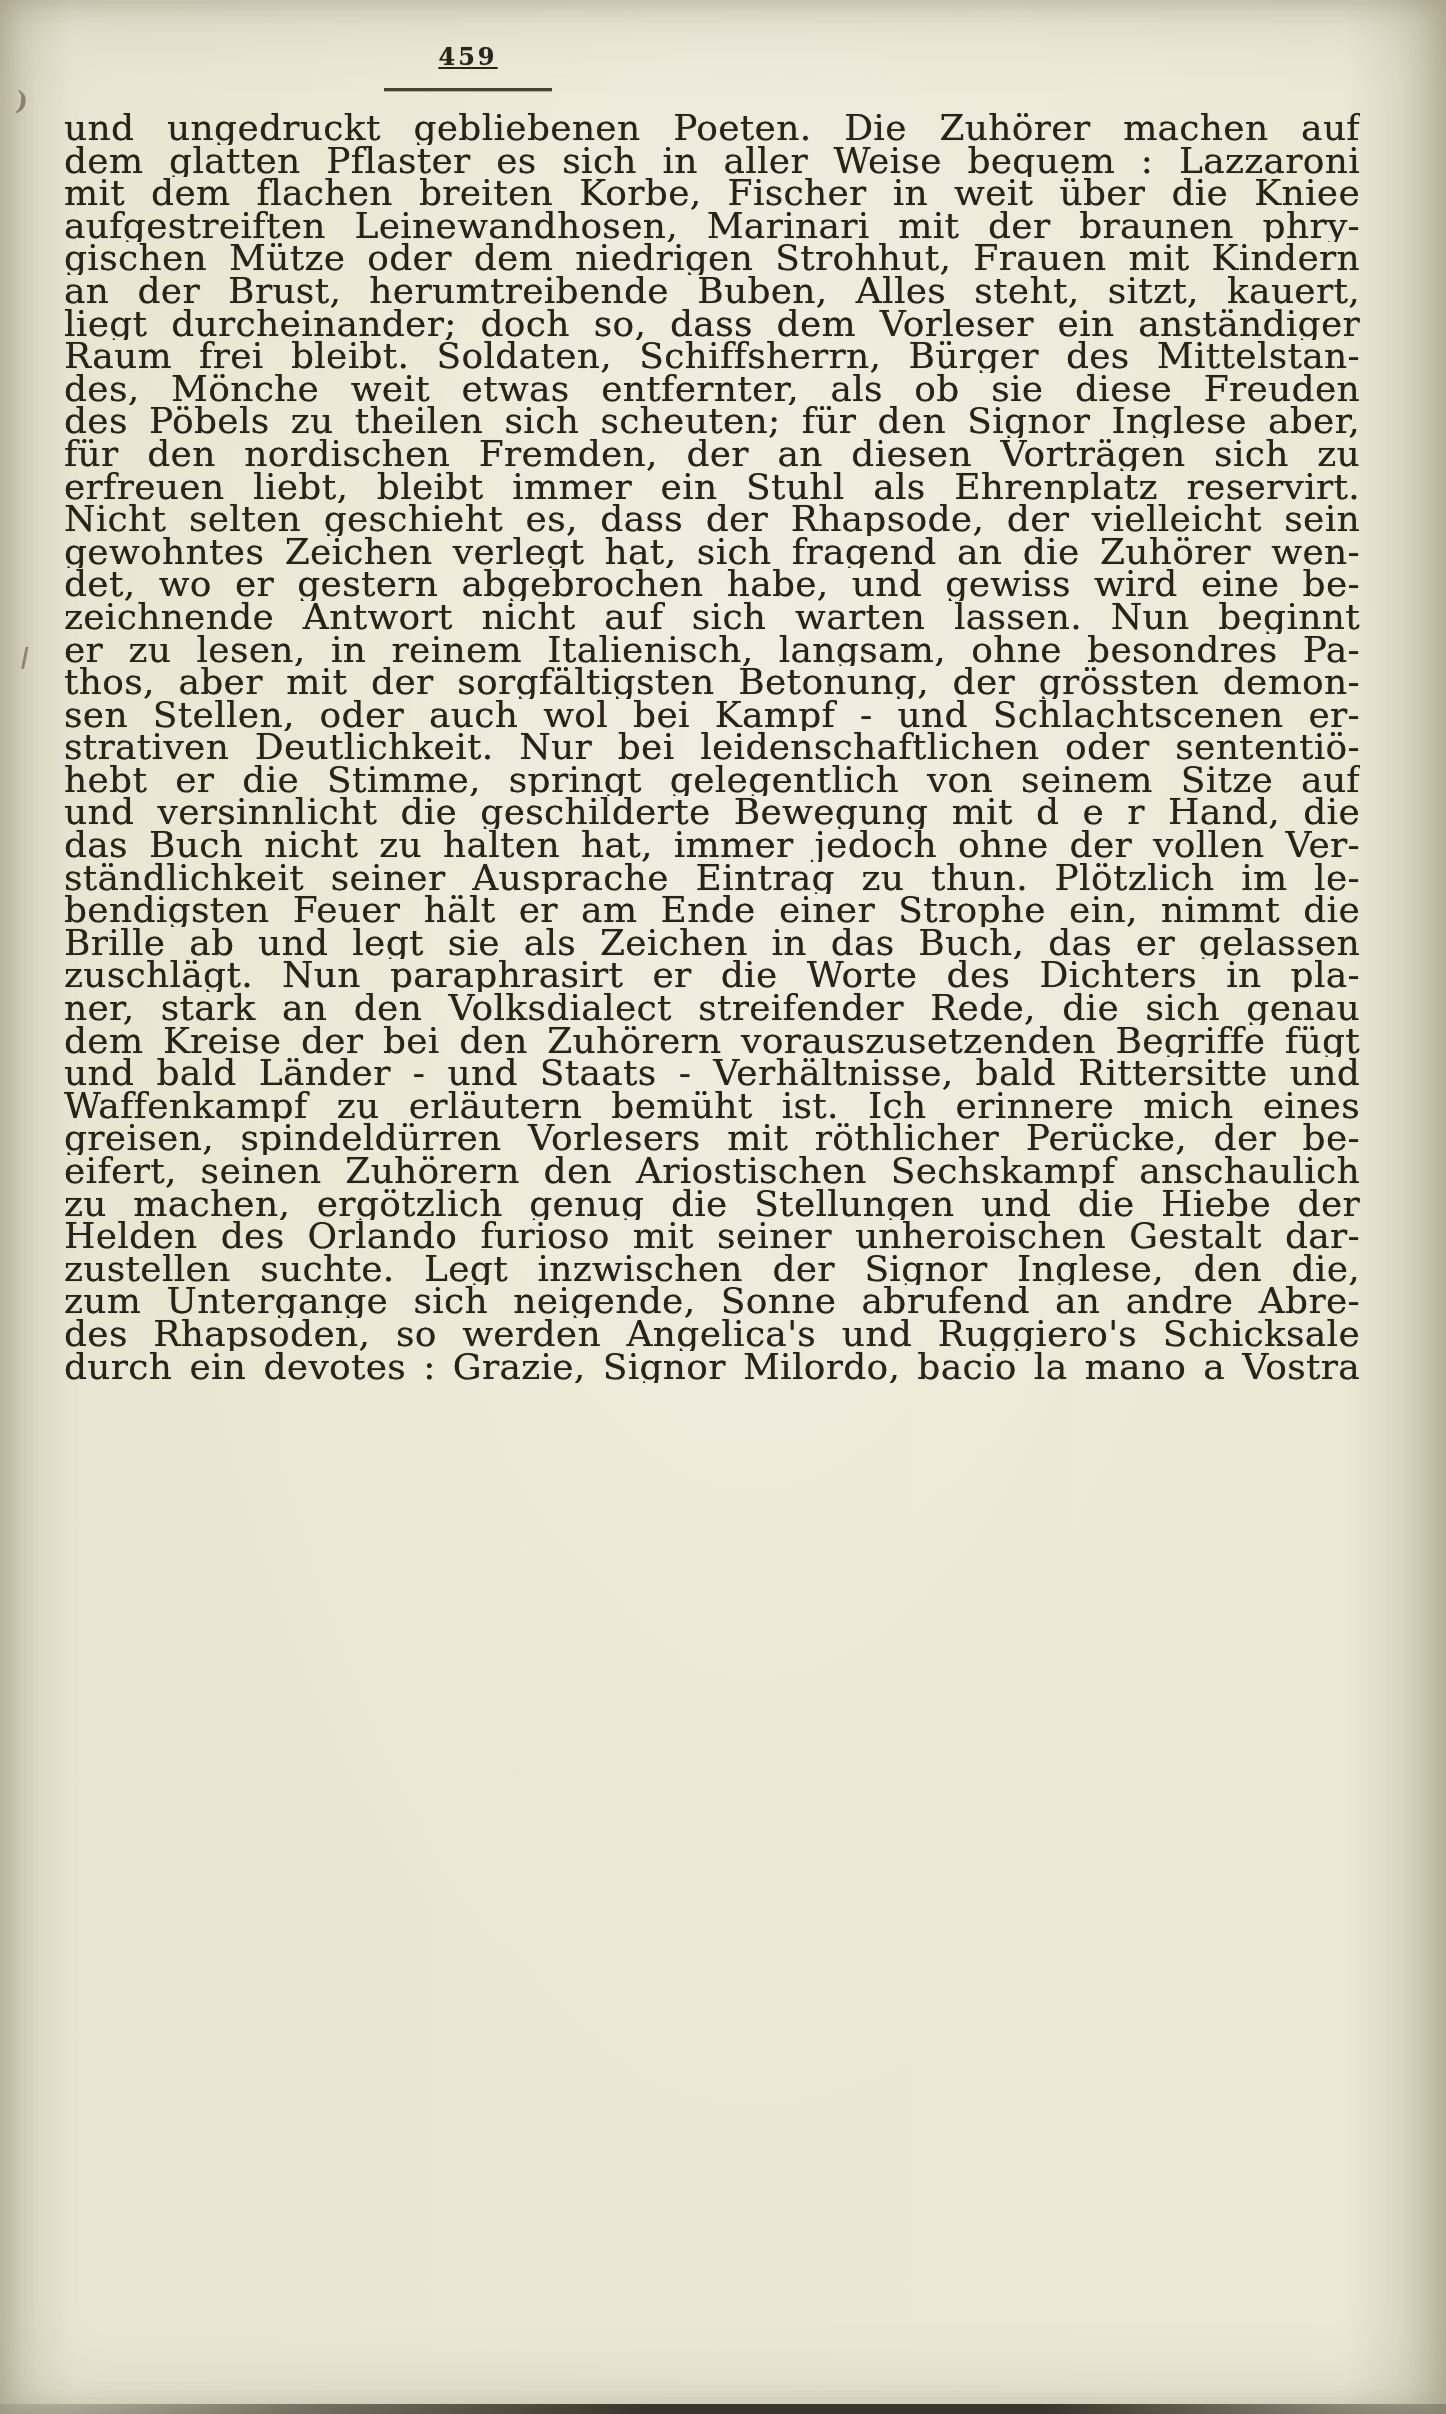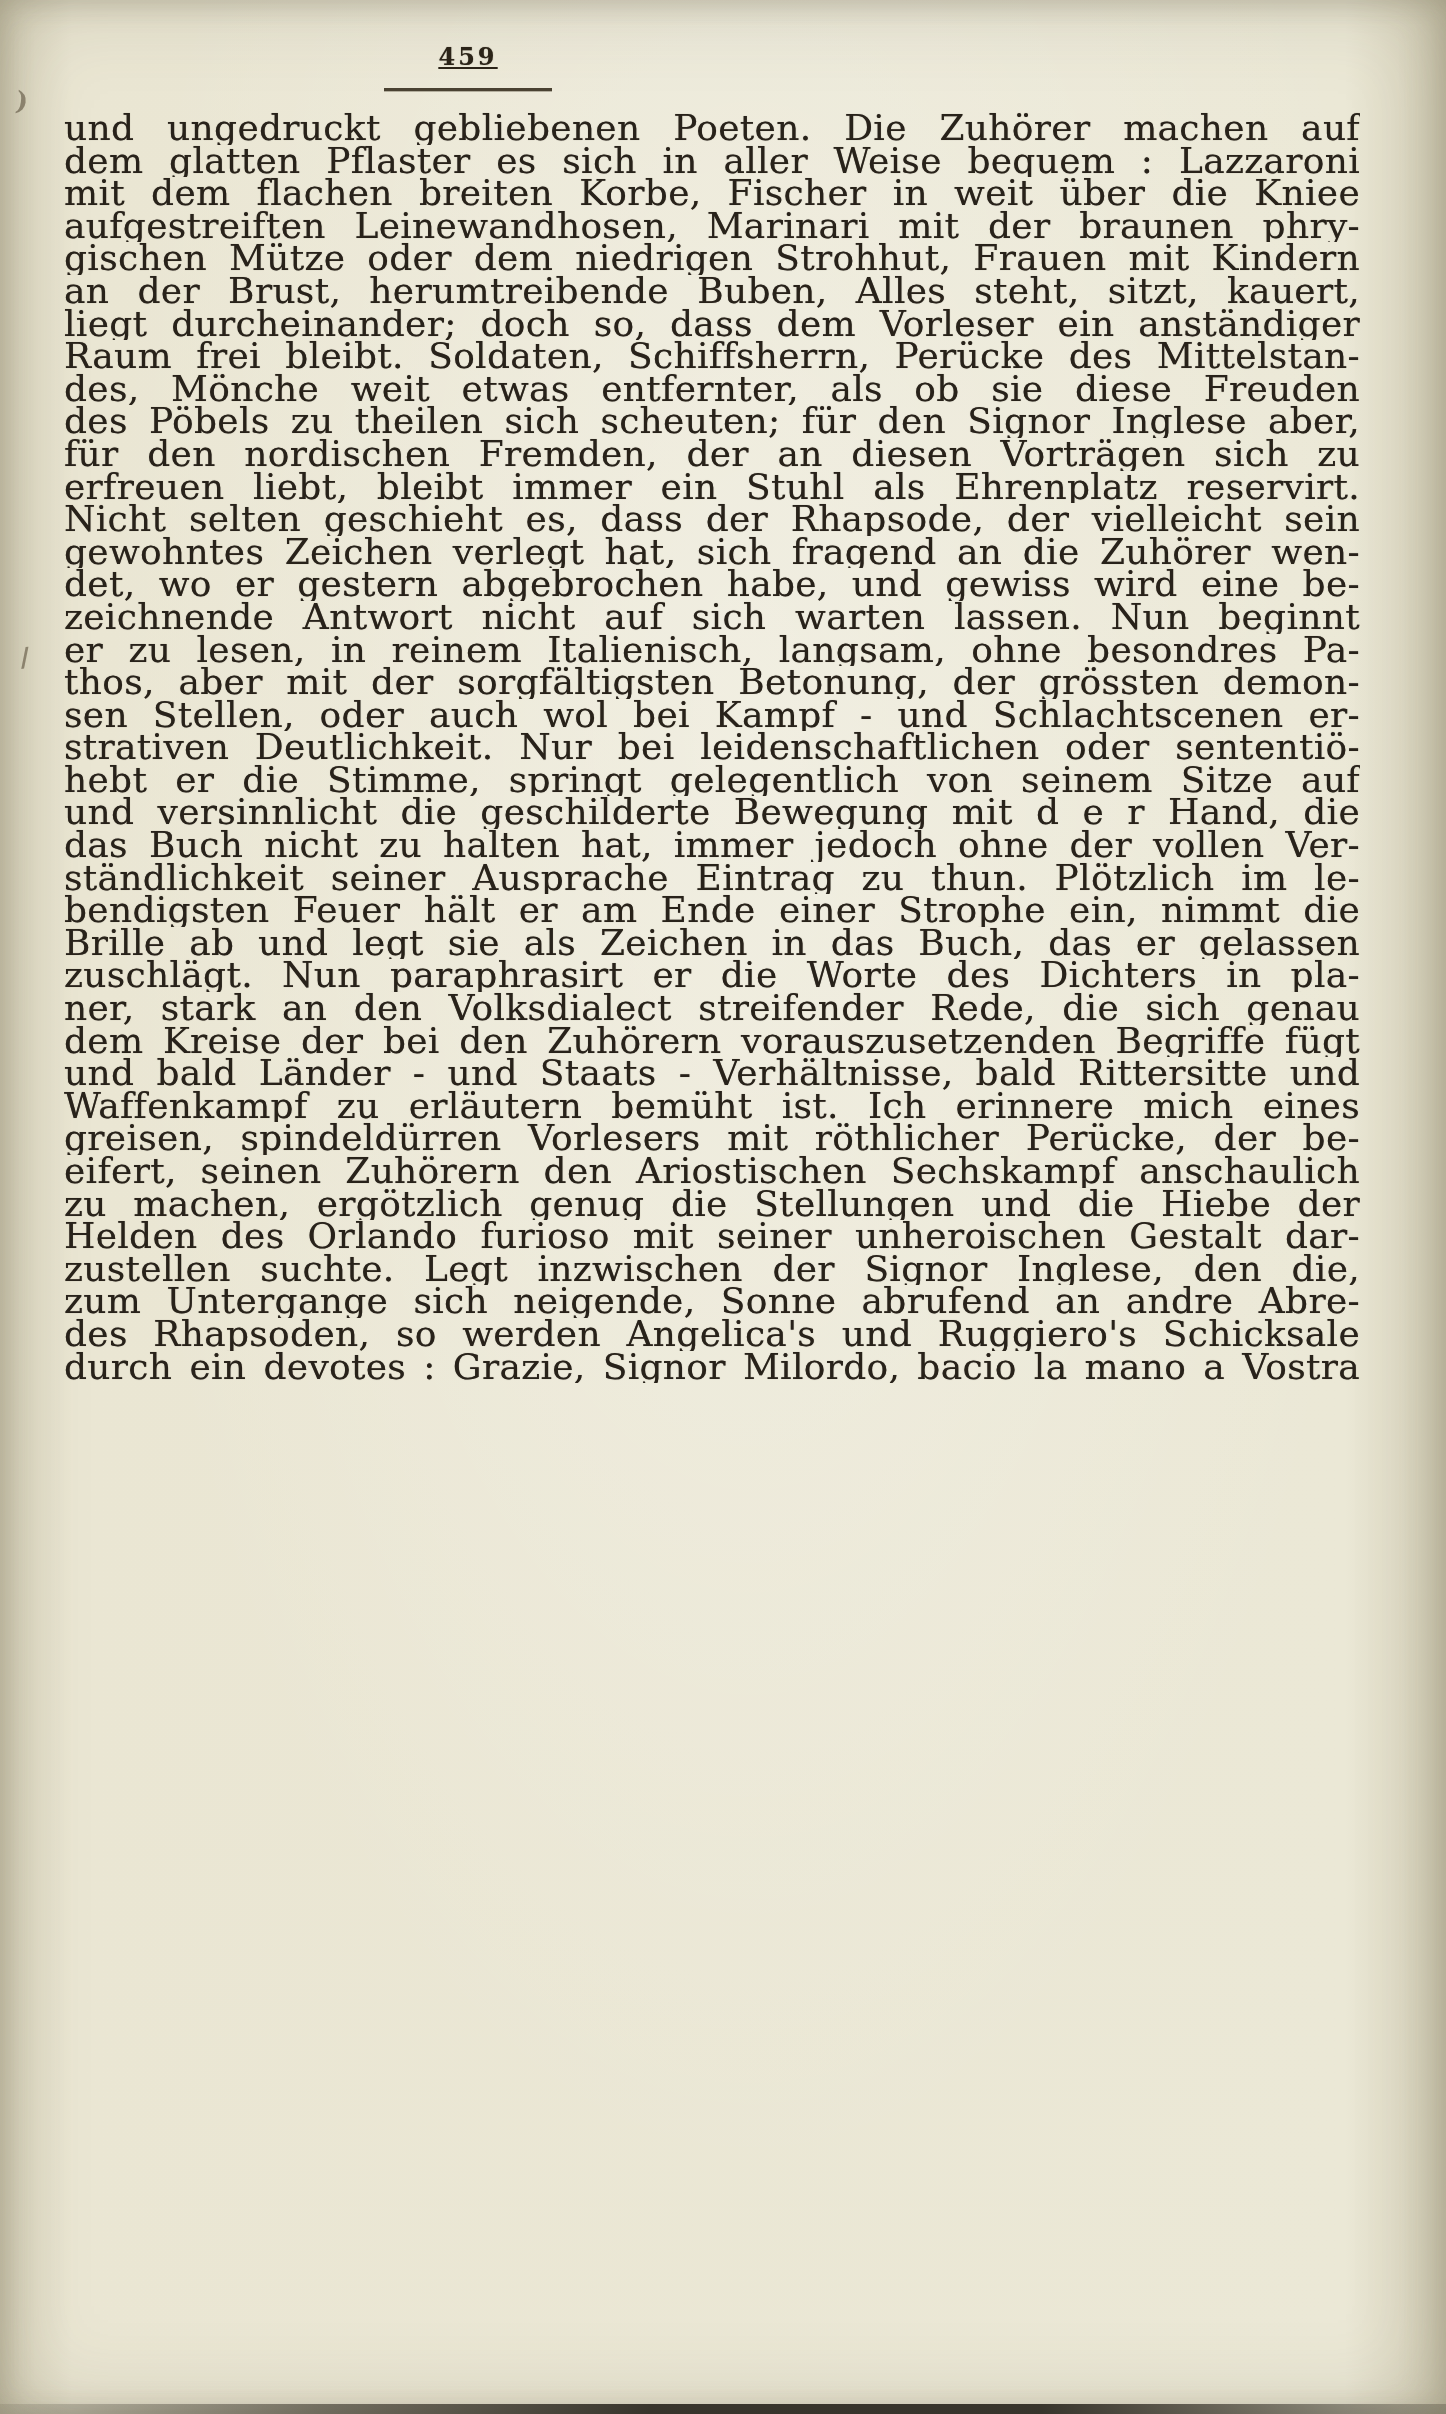--- a/index.html
+++ b/index.html
@@ -90,21 +90,21 @@
   <div class="page-number-rule"></div>
 
   <div class="text-block">
     <div class="line">und ungedruckt gebliebenen Poeten. Die Zuhörer machen auf</div>
     <div class="line">dem glatten Pflaster es sich in aller Weise bequem : Lazzaroni</div>
     <div class="line">mit dem flachen breiten Korbe, Fischer in weit über die Kniee</div>
     <div class="line">aufgestreiften Leinewandhosen, Marinari mit der braunen phry-</div>
     <div class="line">gischen Mütze oder dem niedrigen Strohhut, Frauen mit Kindern</div>
     <div class="line">an der Brust, herumtreibende Buben, Alles steht, sitzt, kauert,</div>
     <div class="line">liegt durcheinander; doch so, dass dem Vorleser ein anständiger</div>
-    <div class="line">Raum frei bleibt. Soldaten, Schiffsherrn, Perücke des Mittelstan-</div>
+    <div class="line">Raum frei bleibt. Soldaten, Schiffsherrn, Bürger des Mittelstan-</div>
     <div class="line">des, Mönche weit etwas entfernter, als ob sie diese Freuden</div>
     <div class="line">des Pöbels zu theilen sich scheuten; für den Signor Inglese aber,</div>
     <div class="line">für den nordischen Fremden, der an diesen Vorträgen sich zu</div>
     <div class="line">erfreuen liebt, bleibt immer ein Stuhl als Ehrenplatz reservirt.</div>
     <div class="line">Nicht selten geschieht es, dass der Rhapsode, der vielleicht sein</div>
     <div class="line">gewohntes Zeichen verlegt hat, sich fragend an die Zuhörer wen-</div>
     <div class="line">det, wo er gestern abgebrochen habe, und gewiss wird eine be-</div>
     <div class="line">zeichnende Antwort nicht auf sich warten lassen. Nun beginnt</div>
     <div class="line">er zu lesen, in reinem Italienisch, langsam, ohne besondres Pa-</div>
     <div class="line">thos, aber mit der sorgfältigsten Betonung, der grössten demon-</div>

